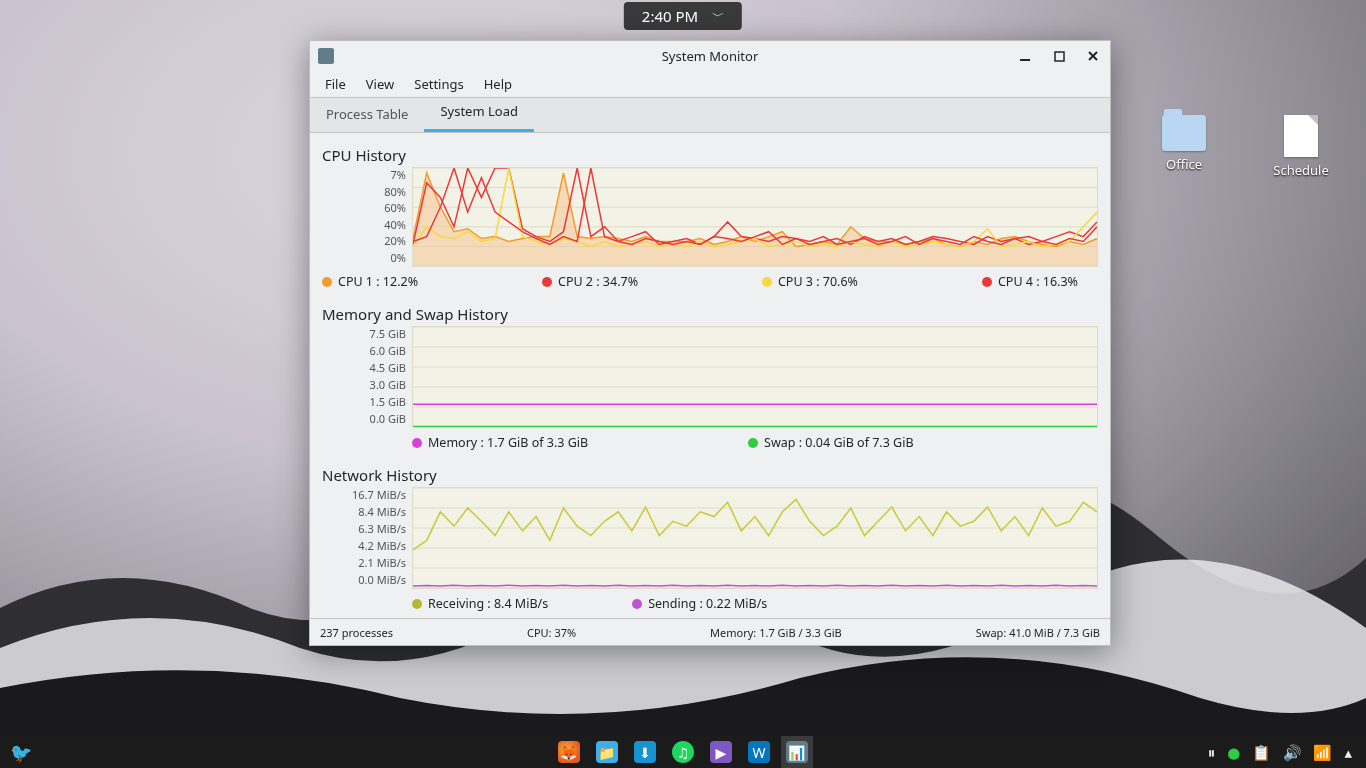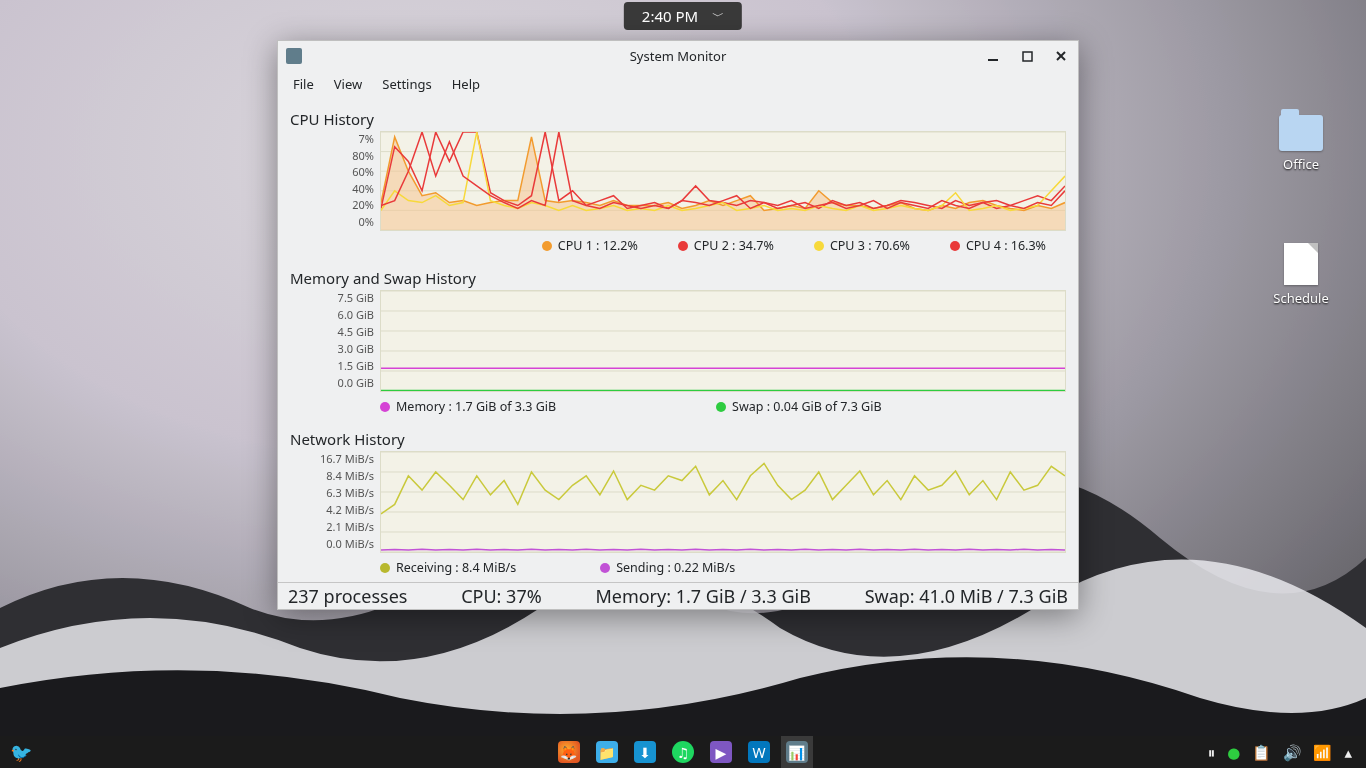--- a/index.html
+++ b/index.html
@@ -2,64 +2,64 @@
 <html><head>
 <meta charset="utf-8">
 <style>
 html,body{margin:0;padding:0;width:1366px;height:768px;overflow:hidden;font-family:"Noto Sans","DejaVu Sans",sans-serif;font-size:13px;color:#232629}
 .desktop{position:relative;width:1366px;height:768px;background:linear-gradient(180deg,#bbb4c0 0%,#c6c2cb 28%,#d0ced4 40%,#6d6c6f 100%)}
 .wallpaper{position:absolute;inset:0;background:radial-gradient(ellipse at 30% 20%,#d6d2d8 0%,#c6c0cb 35%,#9c99a2 60%,#4f4e52 100%);filter:contrast(1.05)}
 .mountain{position:absolute;bottom:0;left:0;width:1366px;height:420px;pointer-events:none}
 .mountain svg{width:100%;height:100%}
 .clock{position:absolute;top:2px;left:50%;transform:translateX(-50%);background:#3a3a3a;color:#fff;padding:4px 18px;border-radius:4px;display:flex;align-items:center;gap:14px;font-size:15px}
 .clock .chev{font-size:12px;opacity:.8}
-.desk-icons{position:absolute;right:30px;top:115px;display:flex;flex-direction:column;gap:70px;color:#fff;text-shadow:0 1px 2px #000}
+.desk-icons{position:absolute;right:30px;top:115px;display:flex;flex-direction:row;gap:47px;color:#fff;text-shadow:0 1px 2px #000}
 .desk-icon{display:flex;flex-direction:column;align-items:center;gap:4px;width:70px;text-align:center}
 .folder-ico{width:44px;height:36px;background:#b9d6f2;border-radius:3px;position:relative;box-shadow:0 1px 2px rgba(0,0,0,.3)}
 .folder-ico:before{content:"";position:absolute;top:-6px;left:2px;width:18px;height:8px;background:#b9d6f2;border-radius:2px 2px 0 0}
 .file-ico{width:34px;height:42px;background:#fff;box-shadow:0 1px 2px rgba(0,0,0,.3);position:relative}
 .file-ico:before{content:"";position:absolute;top:0;right:0;border-top:10px solid #c0c0c0;border-left:10px solid transparent}
 .panel{position:absolute;bottom:0;left:0;width:1366px;height:32px;background:#1b1b1b;display:flex;align-items:center;color:#eee}
 .panel .bird{margin-left:10px;font-size:18px}
 .panel .tasks{position:absolute;left:50%;transform:translateX(-50%);display:flex;gap:6px}
 .task{width:32px;height:32px;display:flex;align-items:center;justify-content:center;font-size:18px}
 .task.active{background:#3a3a3a}
 .task .sq{width:22px;height:22px;display:flex;align-items:center;justify-content:center;border-radius:4px;font-size:14px;color:#fff}
 .sq.ff{background:radial-gradient(circle at 40% 40%,#ffb02e,#e25822 70%)}
 .sq.fm{background:#3daee9}
 .sq.sg{background:#1793d1}
 .sq.sp{background:#1ed760;border-radius:50%}
 .sq.pl{background:#7e57c2}
 .sq.wp{background:#0277bd}
 .sq.sm{background:#607d8b}
 .tray{margin-left:auto;margin-right:14px;display:flex;gap:12px;align-items:center;font-size:15px}
 .tray span{cursor:default}
-.window{position:absolute;top:40px;left:277px;width:800px;background:#eff0f1;box-shadow:0 6px 30px rgba(0,0,0,.4);border:1px solid #bfbfbf}
+.window{position:absolute;top:40px;left:309px;width:800px;background:#eff0f1;box-shadow:0 6px 30px rgba(0,0,0,.4);border:1px solid #bfbfbf}
 .titlebar{height:30px;display:flex;align-items:center;position:relative;background:#eff0f1}
 .titlebar .appico{width:16px;height:16px;margin-left:8px;background:#607d8b;border-radius:2px}
 .titlebar .title{position:absolute;left:50%;transform:translateX(-50%);font-size:13px}
 .winbtns{margin-left:auto;display:flex}
 .winbtns div{width:34px;height:30px;display:flex;align-items:center;justify-content:center;font-size:13px}
 .menubar{height:26px;display:flex;align-items:center;padding:0 6px;gap:2px}
 .menubar span{padding:3px 9px}
 .tabs{height:34px;border-top:1px solid #c5c5c5;border-bottom:1px solid #c5c5c5;background:#e4e5e6;display:flex;align-items:end}
 .tab{padding:9px 16px;font-size:13px;color:#555}
 .tab.active{color:#232629;border-bottom:3px solid #3daee9}
 .content{padding:4px 12px 0 12px}
 .section-title{font-weight:400;font-size:15px;margin:8px 0 2px 0}
 .chartbox{display:flex}
 .yaxis{width:84px;display:flex;flex-direction:column;justify-content:space-between;align-items:flex-end;font-size:11px;color:#555;padding-right:6px}
 .plot{flex:1;background:#f3f2e7;border:1px solid #dcdcc8;position:relative}
 .plot .grid line{stroke:#dcdcc8;stroke-width:1}
 .plotline{fill:none;stroke-width:1.5}
 .legend{display:flex;gap:40px;padding:6px 0 6px 90px;font-size:12.5px}
-.legend.wide{justify-content:flex-end;padding-left:0;padding-right:20px}
+.legend.wide{justify-content:space-between;padding-left:0;padding-right:20px}
 .lg{display:flex;align-items:center;gap:6px}
 .dot{width:10px;height:10px;border-radius:50%}
-.statusbar{height:26px;border-top:1px solid #c5c5c5;display:flex;align-items:center;justify-content:space-between;padding:0 10px;font-size:18px;background:#eff0f1}
+.statusbar{height:26px;border-top:1px solid #c5c5c5;display:flex;align-items:center;justify-content:space-between;padding:0 10px;font-size:11px;background:#eff0f1}
 </style>
 </head>
 <body>
 
 <div class="desktop">
   <div class="wallpaper"></div>
   <div class="mountain">
     <svg viewBox="0 0 1366 420" preserveAspectRatio="none">
       <path d="M0,420 L0,260 Q120,200 250,260 Q350,300 470,210 Q560,140 660,230 Q780,320 900,180 Q1020,70 1160,190 Q1280,290 1366,210 L1366,420 Z" fill="#2f2f33"></path>
       <path d="M0,420 L0,300 Q150,240 300,300 Q420,340 540,260 Q660,190 780,280 Q900,350 1050,250 Q1200,160 1366,280 L1366,420 Z" fill="#e8e8ec" opacity="0.85"></path>
@@ -104,20 +104,24 @@
               <line x1="10" y1="2" x2="2" y2="10" stroke="#232629" stroke-width="2"></line>
             </svg>
           </div>
       </div>
     </div>
     <div class="menubar" id="menubar">
         <span>File</span>
         <span>View</span>
         <span>Settings</span>
         <span>Help</span>
+      </div>
+    <div class="tabs" id="tabs">
+        <div class="tab">Process Table</div>
+        <div class="tab active">System Load</div>
       </div>
 
     <div class="content">
 
       <div class="section-title">CPU History</div>
       <div class="chartbox">
         <div class="yaxis" id="cpu-y" style="height:98px">
             <div>7%</div>
             <div>80%</div>
             <div>60%</div>

